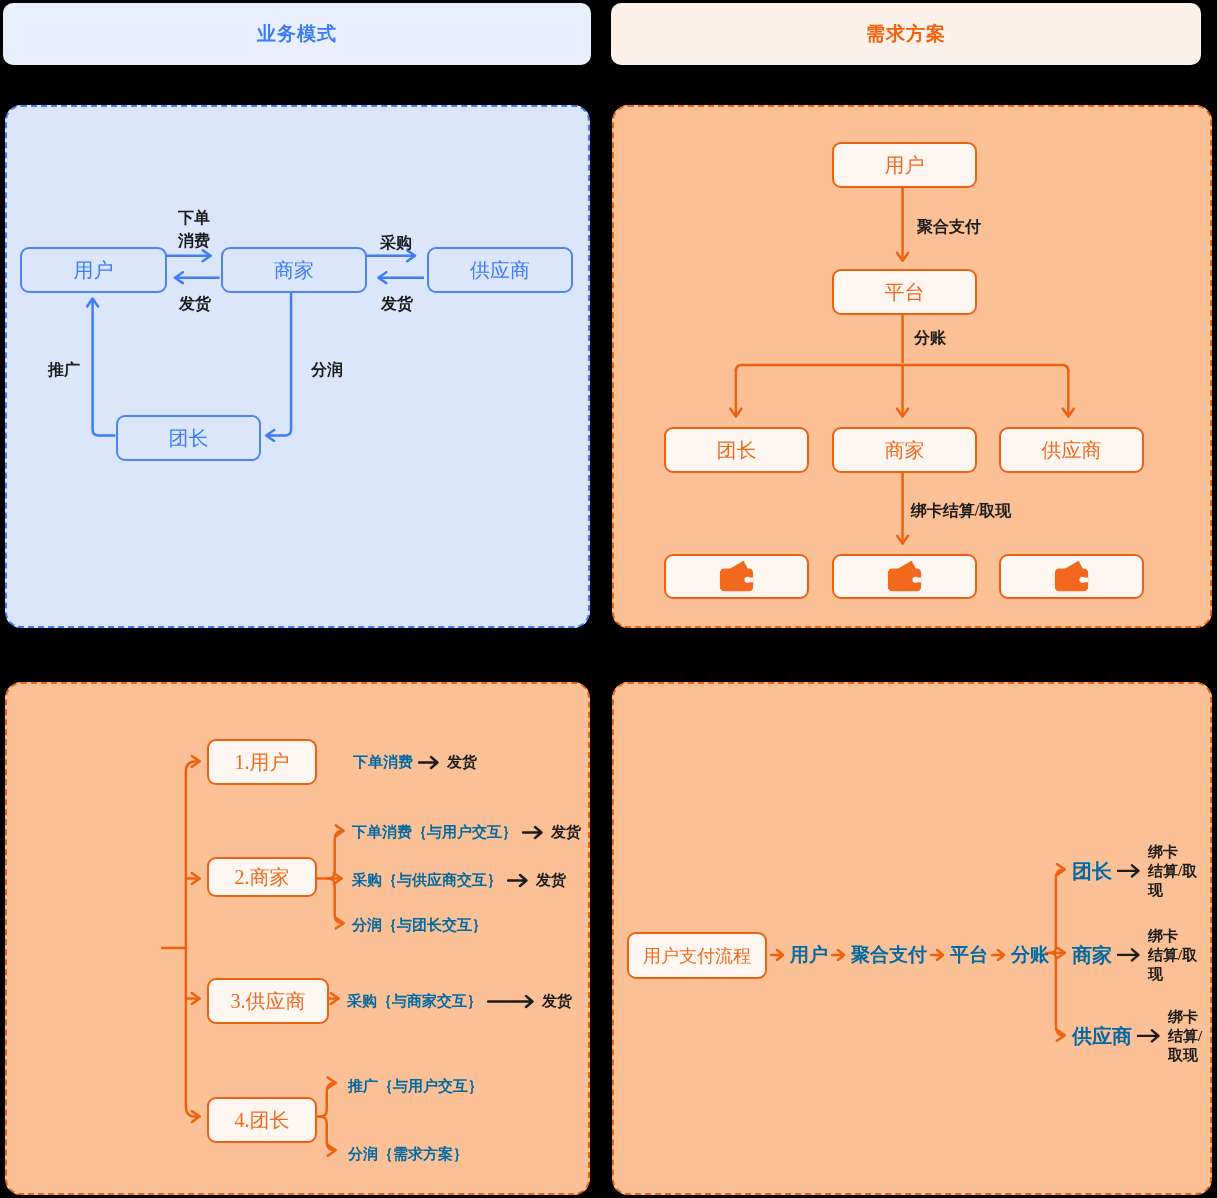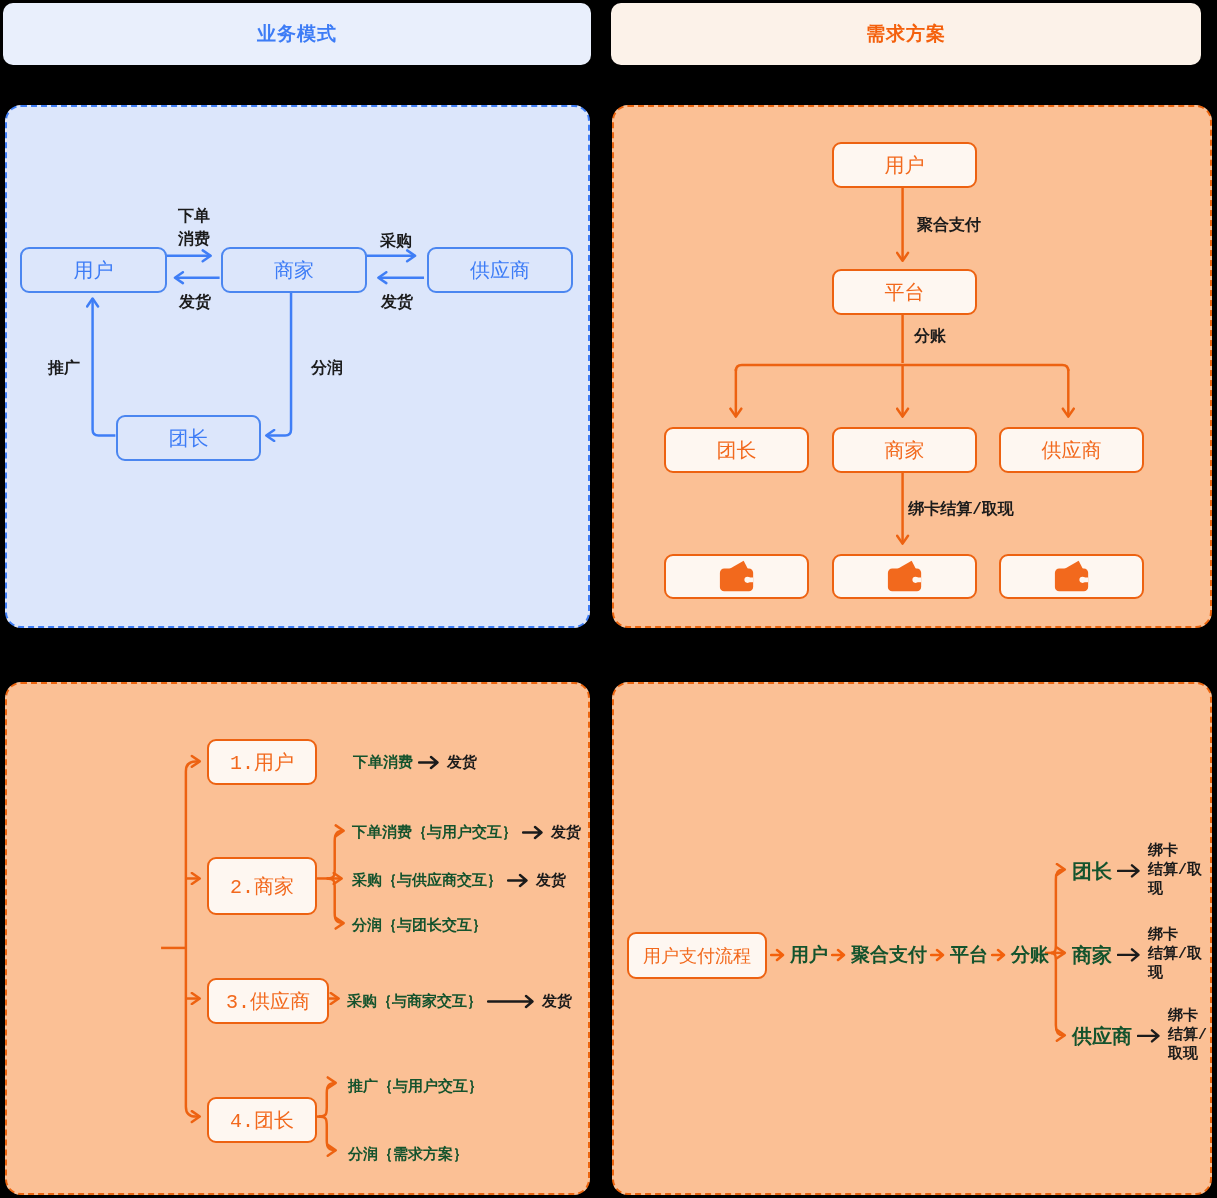--- a/index.html
+++ b/index.html
@@ -1,18 +1,18 @@
 <!DOCTYPE html>
 <html><head>
 <meta charset="utf-8">
 <style>
   html,body{margin:0;padding:0;background:#000;}
   #canvas{
     position:relative;width:1217px;height:1198px;background:#000;overflow:hidden;
-    font-family:Liberation Mono, monospace;
+    font-family:Liberation Serif, serif;
   }
   .header{
     position:absolute;top:3px;height:62px;border-radius:10px;
     display:flex;align-items:center;justify-content:center;
     font-size:19px;font-weight:700;letter-spacing:1px;
   }
   .header.blue{left:3px;width:588px;background:#E9EFFC;color:#3D7CF6;}
   .header.orange{left:611px;width:590px;background:#FCF2E9;color:#F4600C;}
   .panel{position:absolute;box-sizing:border-box;border-radius:16px;border:2px dashed;}
   .panel.blue{left:5px;top:105px;width:585px;height:523px;background:#DCE6FB;border-color:#3F7EF6;}
@@ -31,21 +31,21 @@
   .node.sm{font-size:18px;}
   .lbl{
     position:absolute;transform:translate(-50%,-50%);
     color:#1B1B1B;font-weight:700;font-size:16px;
     white-space:pre-line;text-align:center;line-height:1.45;
   }
   .row{
     position:absolute;transform:translateY(-50%);
     display:flex;align-items:center;gap:5px;white-space:nowrap;
   }
-  .ot{color:#14532d;font-weight:700;font-size:15px;}
+  .ot{color:#0369a1;font-weight:700;font-size:15px;}
   .bt{color:#1B1B1B;font-weight:700;font-size:15px;}
   .ot.big{font-size:20px;}
   .note{
     color:#1B1B1B;font-weight:700;font-size:15px;
     white-space:pre-line;line-height:1.25;
   }
   .chain{gap:3px;}
   .chain .ot{font-size:19px;}
   .ar{flex:0 0 auto;display:block;}
 </style>
@@ -174,21 +174,21 @@
         <path d="M322,196 C330,196 330,199 330,206 V231 C330,238 332,241 339,241" marker-end="url(#mo)"></path>
         <path d="M314,317 H334" marker-end="url(#mo)"></path>
         <path d="M310,436 H317"></path>
         <path d="M314,436 C322,436 322,433 322,426 V412 C322,405 324,402 331,402" marker-end="url(#mo)"></path>
         <path d="M314,436 C322,436 322,439 322,446 V460 C322,467 324,470 331,470" marker-end="url(#mo)"></path>
       </g>
     </svg>
     <div class="node o" style="left:200px;top:55px;width:110px;height:46px">
       <span>1.用户</span>
     </div>
-    <div class="node o" style="left:200px;top:173px;width:110px;height:58px">
+    <div class="node o" style="left:200px;top:173px;width:110px;height:40px">
       <span>2.商家</span>
     </div>
     <div class="node o" style="left:200px;top:294px;width:122px;height:46px">
       <span>3.供应商</span>
     </div>
     <div class="node o" style="left:200px;top:413px;width:110px;height:46px">
       <span>4.团长</span>
     </div>
 
     <div class="row" style="left:346px;top:78px">

